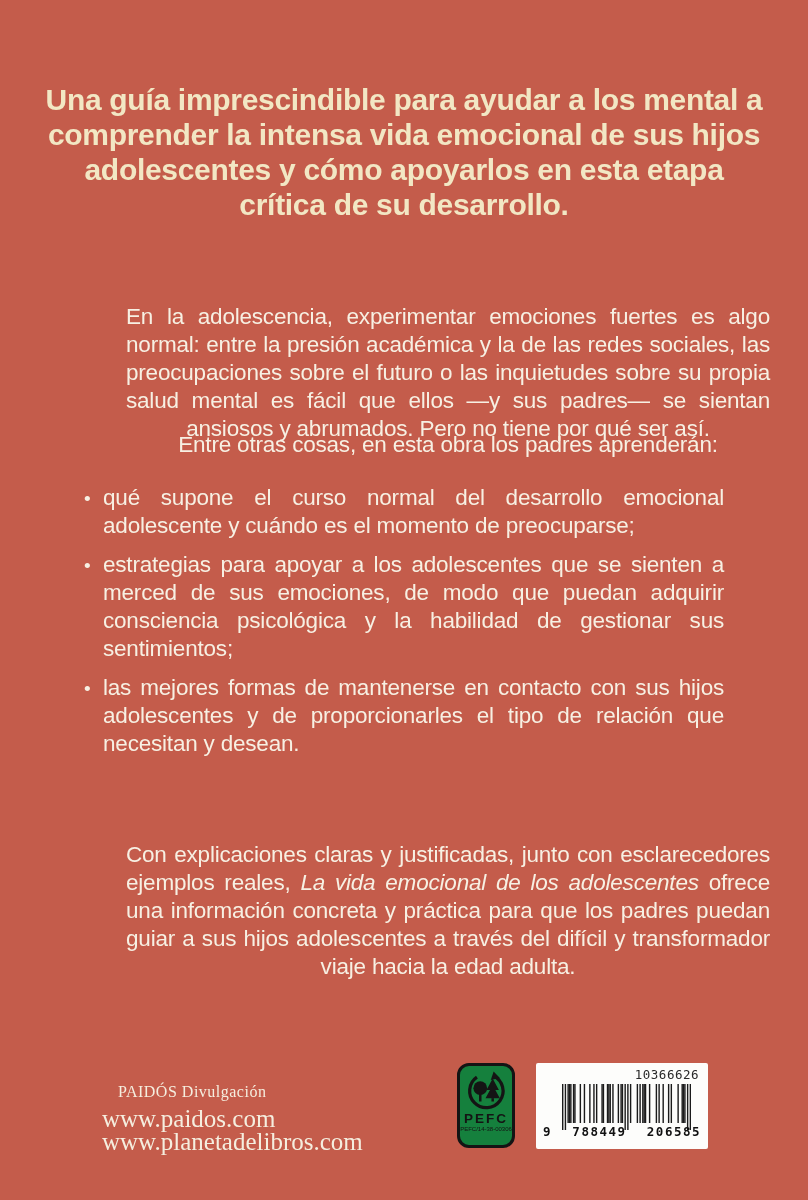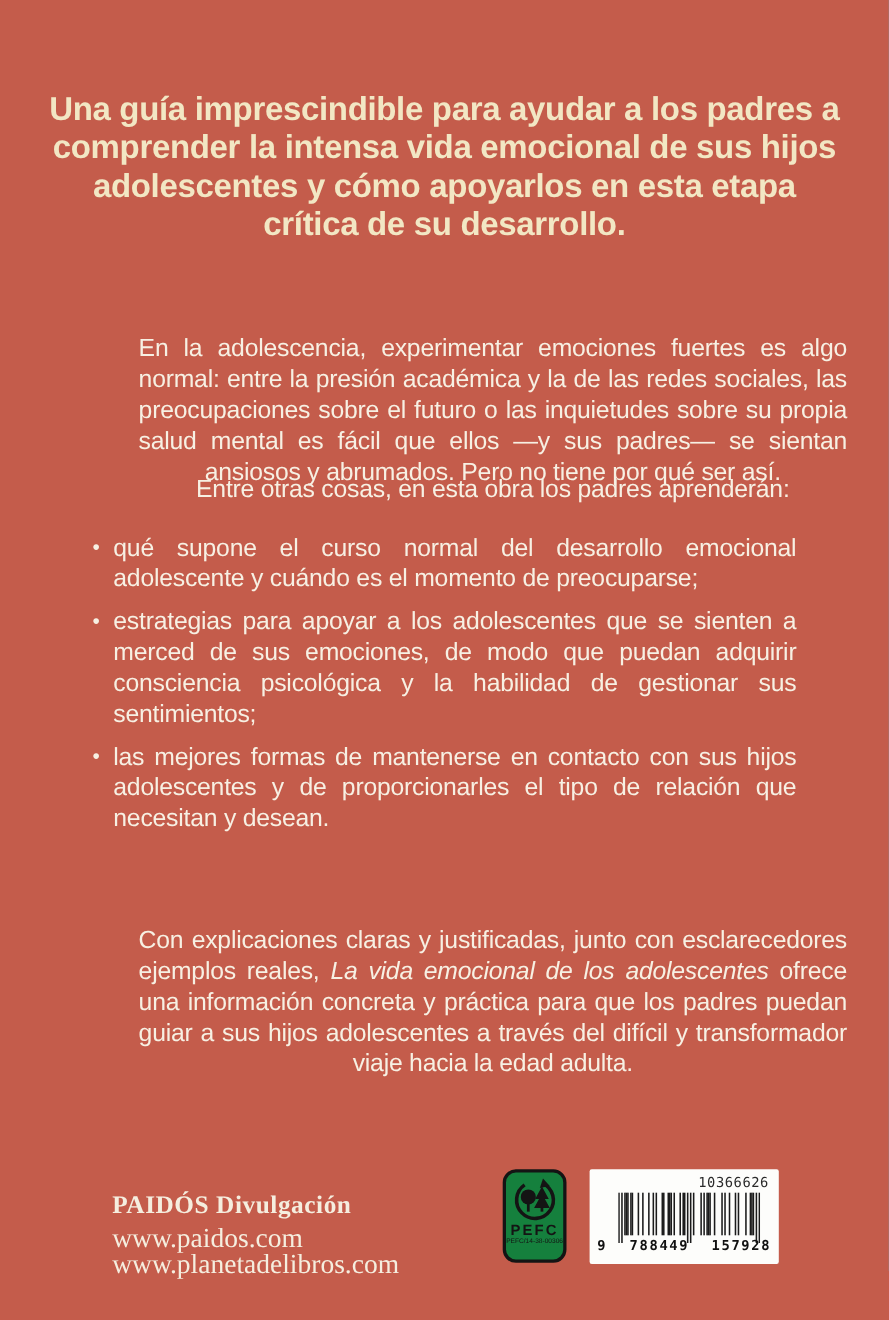--- a/index.html
+++ b/index.html
@@ -38,21 +38,21 @@
   }
   .outro{
     position:absolute;top:818px;left:82px;width:644px;
     text-align:justify;text-align-last:center;
   }
   .outro em{font-style:italic;}
   .footer-left{
     position:absolute;left:102px;top:1083px;
     font-family:"Liberation Serif",serif;color:#F5EEDF;
   }
-  .publisher{font-size:23px;font-weight:bold;letter-spacing:0.5px;margin:0 0 7px 0;}
+  .publisher{font-size:16px;font-weight:normal;letter-spacing:0.5px;margin:0 0 7px 16px;}
   .url{font-size:25px;line-height:22.5px;}
   .pefc-badge{
     position:absolute;left:457px;top:1063px;width:58px;height:85px;
     box-sizing:border-box;background:#15803d;border:3px solid #141414;
     border-radius:12px;text-align:center;
   }
   .pefc-badge svg{display:block;margin:4px auto 0 auto;}
   .pefc-label{
     font-family:"Liberation Sans",sans-serif;font-weight:bold;
     font-size:13.5px;letter-spacing:2px;color:#141414;line-height:13px;
@@ -76,21 +76,21 @@
     display:flex;justify-content:space-between;
     font-family:"DejaVu Sans Mono",monospace;font-weight:bold;
     font-size:12.5px;color:#111;letter-spacing:1.5px;
   }
 </style>
 </head>
 <body>
 
 <div class="cover">
 
-  <div class="headline">Una guía imprescindible para ayudar a los padres a comprender la intensa vida emocional de sus hijos adolescentes y cómo apoyarlos en esta etapa crítica de su desarrollo.</div>
+  <div class="headline">Una guía imprescindible para ayudar a los mental a comprender la intensa vida emocional de sus hijos adolescentes y cómo apoyarlos en esta etapa crítica de su desarrollo.</div>
 
   <p class="intro body-text">En la adolescencia, experimentar emociones fuertes es algo normal: entre la presión académica y la de las redes sociales, las preocupaciones sobre el futuro o las inquietudes sobre su propia salud mental es fácil que ellos —y sus padres— se sientan ansiosos y abrumados. Pero no tiene por qué ser así.</p>
 
   <div class="list-intro body-text">Entre otras cosas, en esta obra los padres aprenderán:</div>
 
   <ul class="bullets body-text">
     <li>qué supone el curso normal del desarrollo emocional adolescente y cuándo es el momento de preocuparse;</li>
     <li>estrategias para apoyar a los adolescentes que se sienten a merced de sus emociones, de modo que puedan adquirir consciencia psicológica y la habilidad de gestionar sus sentimientos;</li>
     <li>las mejores formas de mantenerse en contacto con sus hijos adolescentes y de proporcionarles el tipo de relación que necesitan y desean.</li>
   </ul>
@@ -162,17 +162,17 @@
         <rect x="115.42" y="0" width="1.41" height="39"></rect>
         <rect x="119.49" y="0" width="1.41" height="39"></rect>
         <rect x="120.85" y="0" width="1.41" height="39"></rect>
         <rect x="122.21" y="0" width="1.41" height="39"></rect>
         <rect x="124.93" y="0" width="1.41" height="46"></rect>
         <rect x="127.64" y="0" width="1.41" height="46"></rect>
       </svg>
     <div class="barcode-digits">
       <span>9</span>
       <span>788449</span>
-      <span>157928</span>
+      <span>206585</span>
     </div>
   </div>
 
 </div>
 
 </body></html>

